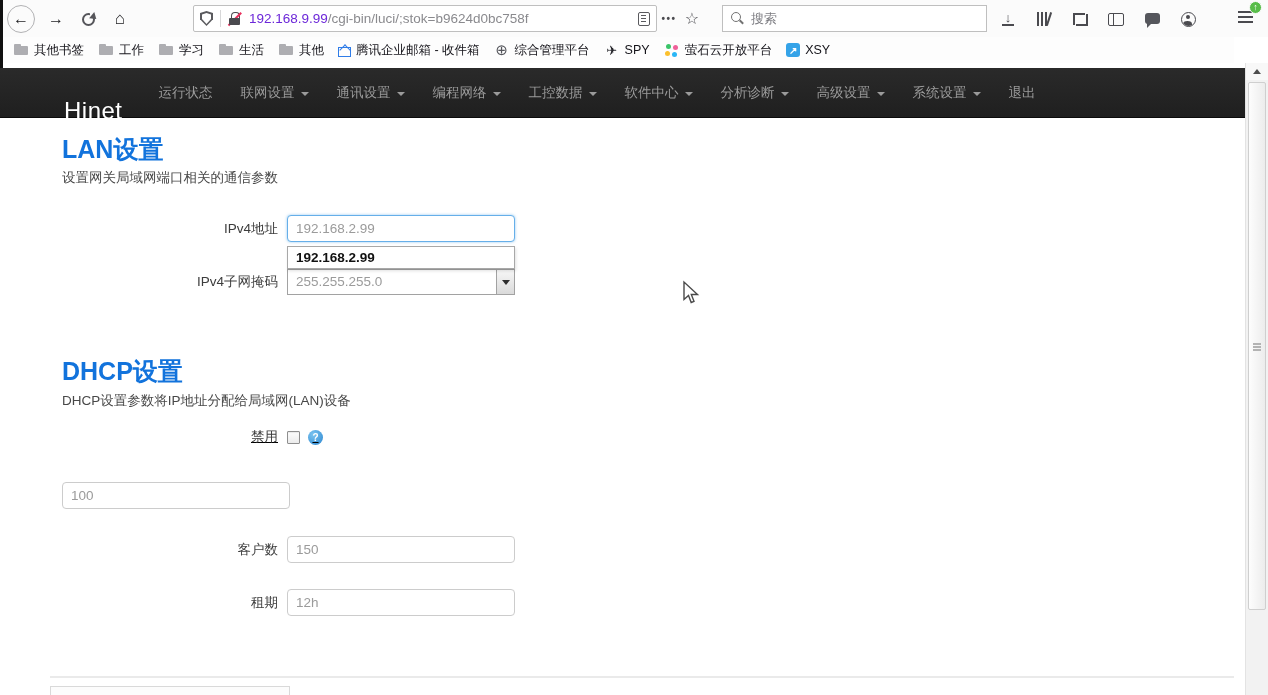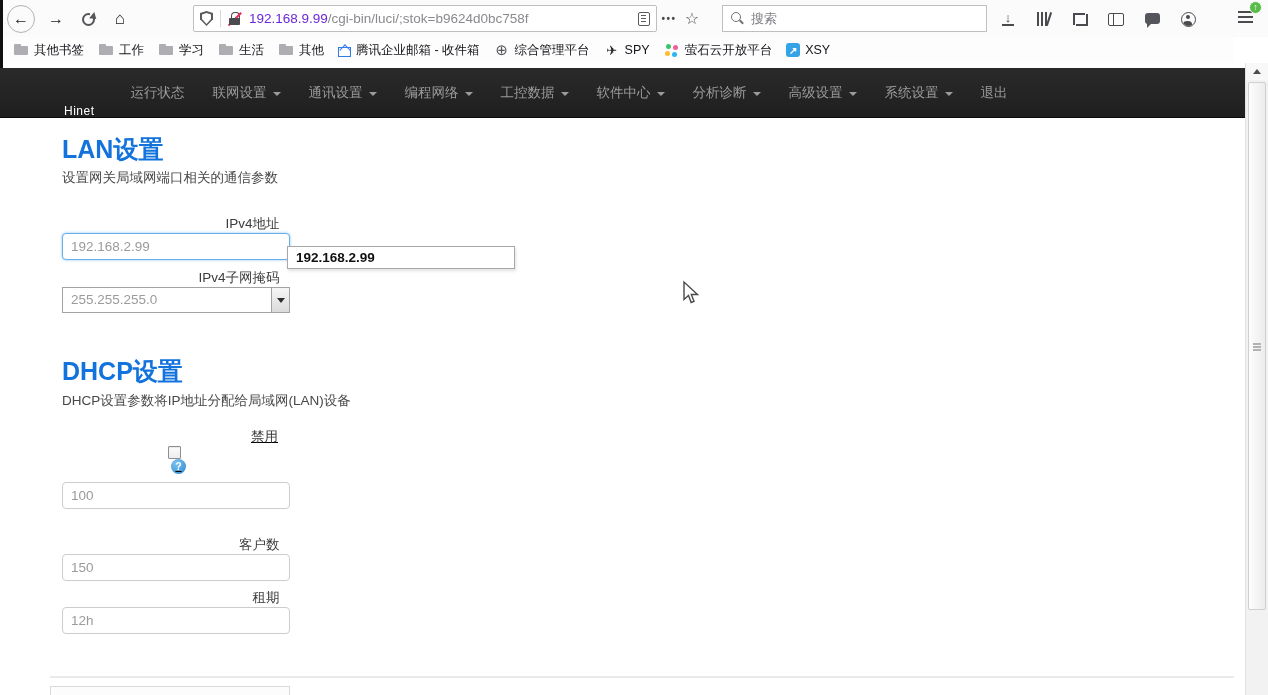--- a/index.html
+++ b/index.html
@@ -76,29 +76,29 @@
   .ic-globe { color:#55565c; font-size:15px; }
   .ic-globe::before { content:'⊕'; }
   .ic-spy { color:#26262b; font-size:13px; }
   .ic-spy::before { content:'✈'; }
   .ic-ezviz::before { content:''; position:absolute; left:2px; top:2px; width:5px; height:5px; border-radius:50%; background:#3ac569; box-shadow:7px 1px 0 #f0619a, -1px 7px 0 #fbc02d, 6px 8px 0 #29b6f6; }
   .ic-xsy { background:#35a3e8; border-radius:3px; width:14px; height:14px; color:#fff; font-size:10px; font-weight:bold; }
   .ic-xsy::before { content:'↗'; }
 
   
   .navbar { position:absolute; left:0; top:68px; width:1268px; height:50px; background:linear-gradient(#2a2a2a,#1f1f1f); border-bottom:1px solid #0b0b0b; display:flex; align-items:center; z-index:10; }
-  .brand { color:#ffffff; font-size:12px; font-weight:500; margin-left:64px; letter-spacing:0.5px;margin-top:36px; }
+  .brand { color:#ffffff; font-size:24px; font-weight:500; margin-left:64px; letter-spacing:0.5px;margin-top:36px; }
   .nav-list { display:flex; list-style:none; margin-left:22px; align-items:center; }
   .nav-item { padding:0 14px; color:#9b9b9b; font-size:13.5px; display:flex; align-items:center; cursor:default; white-space:nowrap; }
   .caret { width:0; height:0; border-left:4px solid transparent; border-right:4px solid transparent; border-top:4px solid #9b9b9b; margin-left:6px; margin-top:2px; }
 
   
   .section-title { position:absolute; left:62px; color:#1273dc; font-size:25px; font-weight:bold; }
   .section-sub { position:absolute; left:62px; color:#484848; font-size:13.5px;text-align:right; }
-  .form-row { position:absolute; left:62px; display:flex; align-items:center;flex-direction:column; }
+  .form-row { position:absolute; left:62px; display:flex; align-items:center; }
   .flabel { width:216px; text-align:right; margin-right:9px; font-size:13.5px; color:#3d3d3d; flex:0 0 auto; }
   .tinput { width:228px; height:27px; border:1px solid #ccc; border-radius:4px; padding:0 8px; font-size:13.5px; color:#9b9b9b; font-family:"Liberation Sans",sans-serif; outline:none; background:#fff; }
   .tinput.focused { border-color:#66afe9; box-shadow:0 0 3px rgba(102,175,233,.7); }
   .suggest-box { position:absolute; left:287px; top:246px; width:228px; height:23px; background:#fff; border:1px solid #a8a8a8; box-shadow:1px 2px 3px rgba(0,0,0,.12); font-size:13.5px; font-weight:bold; color:#111; line-height:21px; padding-left:8px; z-index:5; }
   .select { display:flex; width:228px; height:26px; border:1px solid #a2a2a2; background:#fff; }
   .select-value { flex:1; font-size:13.5px; color:#9b9b9b; line-height:24px; padding-left:8px; overflow:hidden; white-space:nowrap; }
   .select-arrow { width:18px; border-left:1px solid #a2a2a2; background:linear-gradient(#f7f7f7,#dadada); display:flex; align-items:center; justify-content:center; }
   .select-arrow::before { content:''; width:0; height:0; border-left:4px solid transparent; border-right:4px solid transparent; border-top:5px solid #2d2d2d; }
   .checkbox { width:13px; height:13px; border:1px solid #8f8f8f; background:linear-gradient(#fdfdfd,#ececec); border-radius:1px; box-shadow:inset 0 1px 1px rgba(0,0,0,.08); }
   .help-icon { width:15px; height:15px; border-radius:50%; background:radial-gradient(circle at 35% 30%, #7cc4f0, #2a86d0); color:#fff; font-size:10px; font-weight:bold; display:flex; align-items:center; justify-content:center; margin-left:8px; }

